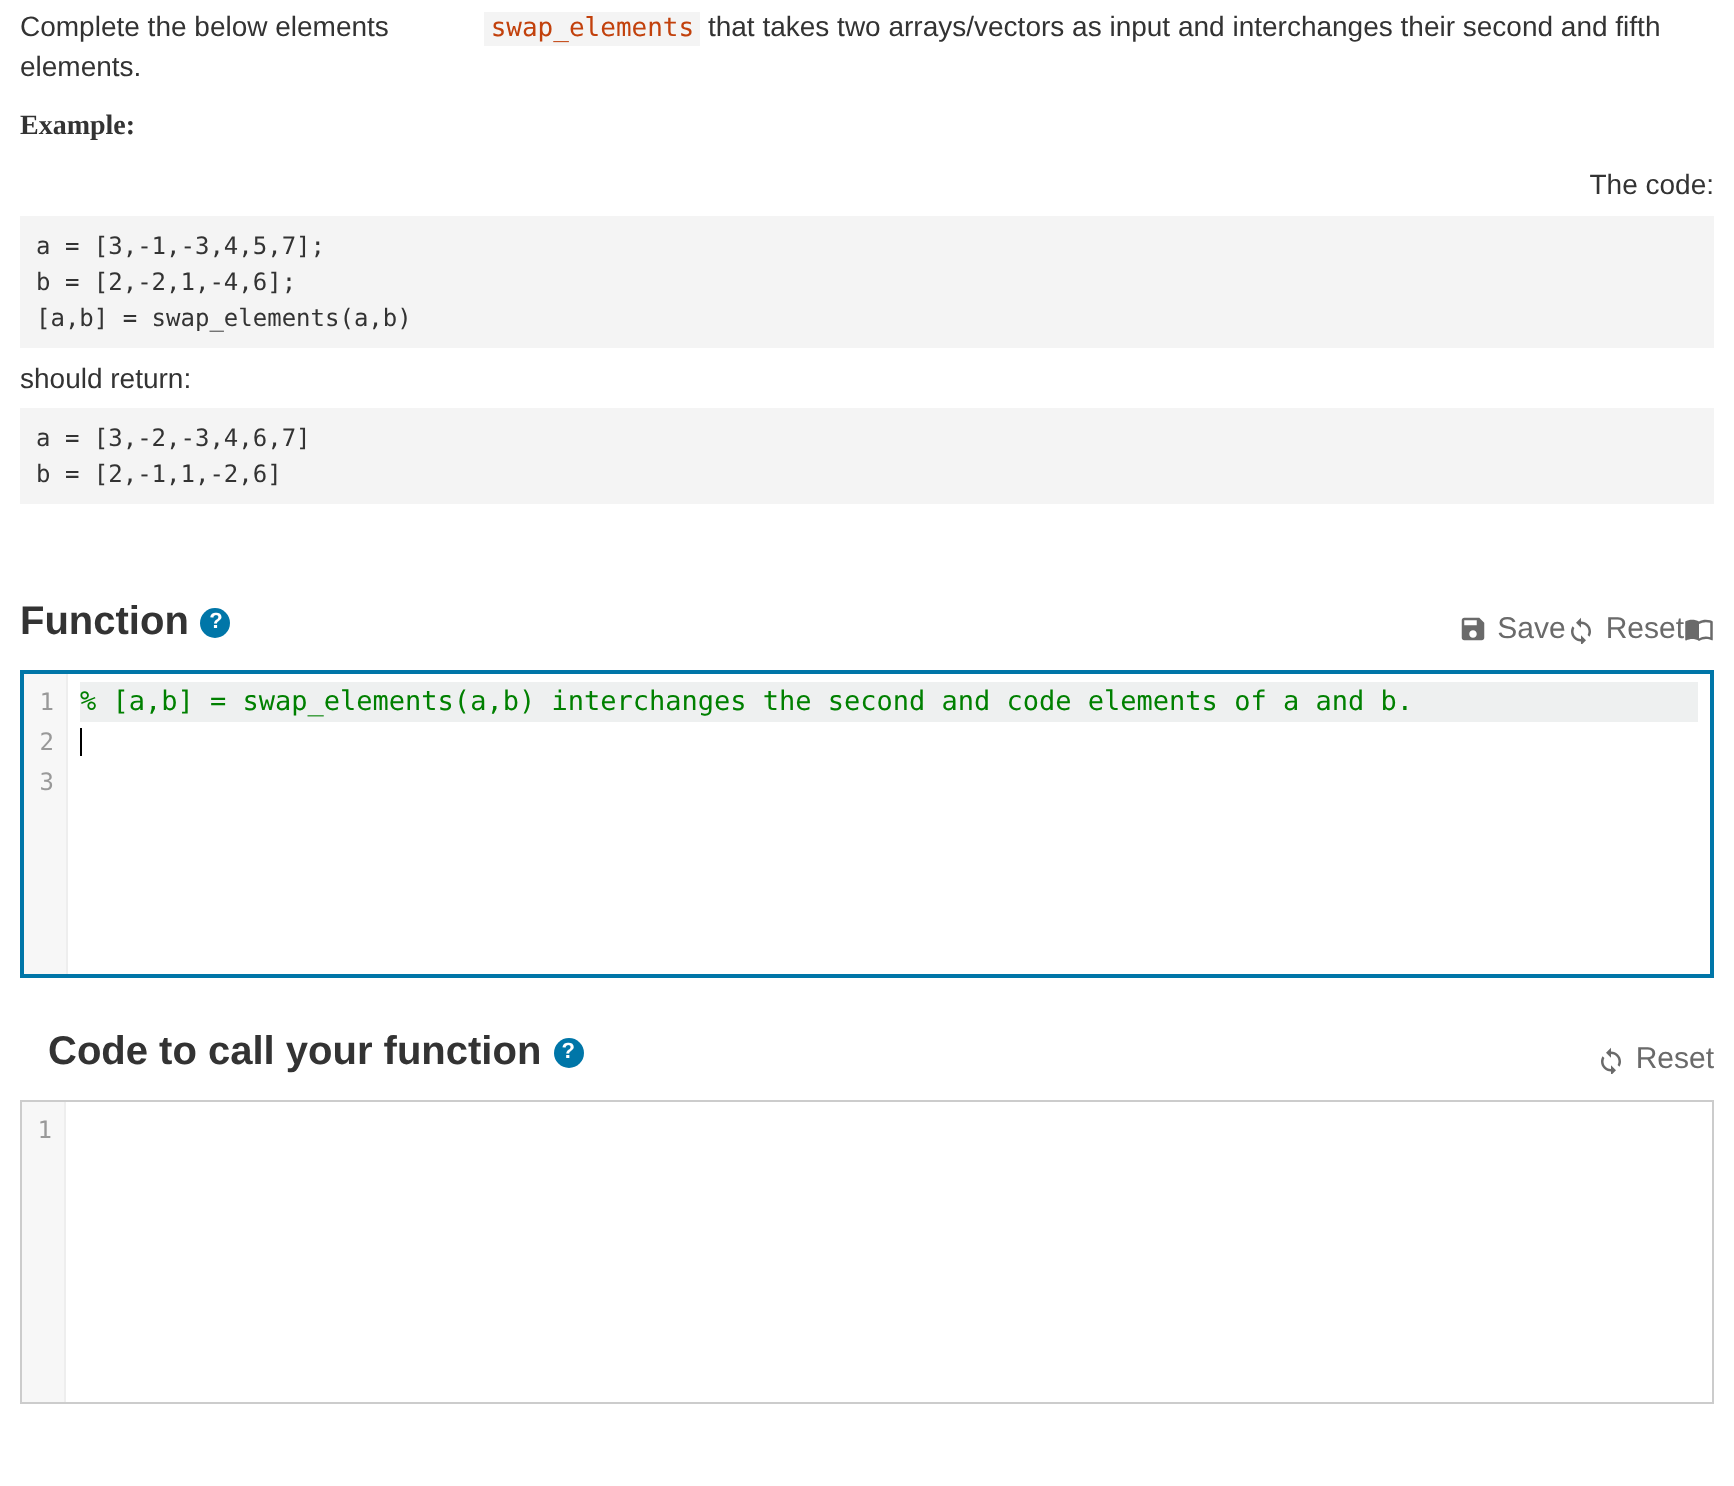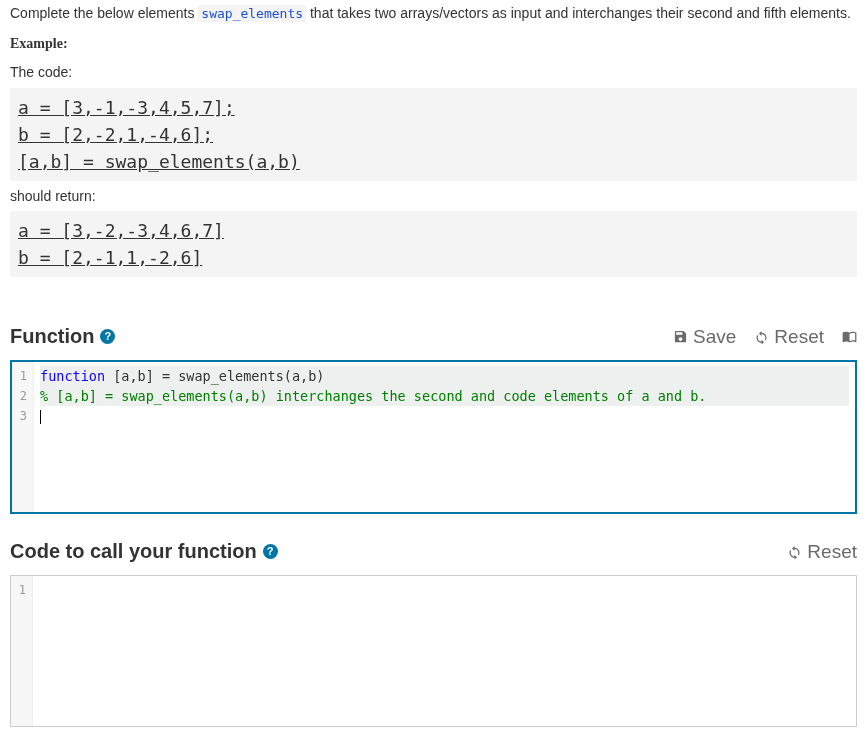--- a/index.html
+++ b/index.html
@@ -8,35 +8,35 @@
     font-size: 14px;
     color: #333;
     padding: 4px 10px 10px 10px;
     background: #fff;
     width: 867px;
   }
   .desc { margin-bottom: 10px; line-height: 1.4; }
   .desc code.inline {
     font-family: Menlo, Consolas, monospace;
     font-size: 13px;
-    color: #1d4ed8;
+    color: #c2410c;
     background: #f4f4f4;
     padding: 1px 3px;
+    margin-left: 44px;
   }
   .example-label { font-weight: bold; margin: 12px 0 10px 0; font-family: Liberation Serif, serif; }
-  .the-code { margin: 12px 0 8px 0; }
+  .the-code { margin: 12px 0 8px 0; text-align: right; }
   .codeblock {
     background: #f4f4f4;
     font-family: Menlo, Consolas, monospace;
-    font-size: 18px;
+    font-size: 12px;
     padding: 6px 8px;
     white-space: pre;
     margin: 6px 0;
     line-height: 1.5;
-    text-decoration: underline;
   }
   .should-return { margin: 7px 0; }
   .section-row {
     display: flex;
     justify-content: space-between;
     align-items: flex-end;
     margin-top: 48px;
     margin-bottom: 12px;
   }
   .section-title {
@@ -55,24 +55,24 @@
     height: 15px;
     border-radius: 50%;
     background: #0076a8;
     color: #fff;
     font-size: 11px;
     font-weight: bold;
     cursor: pointer;
   }
   .toolbar {
     display: flex;
-    gap: 18px;
+    gap: 0;
     align-items: center;
     color: #6a6a6a;
-    font-size: 19px;
+    font-size: 15px;
   }
   .toolbar-btn {
     display: inline-flex;
     align-items: center;
     gap: 5px;
     cursor: pointer;
     color: #6a6a6a;
   }
   .toolbar-btn svg { width: 15px; height: 15px; fill: #6a6a6a; }
   .editor {
@@ -102,21 +102,21 @@
   .hl-line { background: #eef0f0; display:block; width:100%; }
   .kw { color: #0e00ff; }
   .cm { color: #008000; }
   .cursor {
     display:inline-block;
     width:1px;
     height:14px;
     background:#000;
     vertical-align: middle;
   }
-  .section-row.second { margin-top: 26px; }
+  .section-row.second { margin-top: 26px; margin-left: 14px; }
 </style>
 </head>
 <body>
 
 <div class="desc">
   <span>Complete the below elements </span><code class="inline">swap_elements</code><span> that takes two arrays/vectors as input and interchanges their second and fifth elements.</span>
 </div>
 
 <div class="example-label">Example:</div>
 
@@ -158,21 +158,20 @@
 </div>
 
 <div class="editor">
   <div class="editor-inner">
     <div class="gutter">
       <div>1</div>
       <div>2</div>
       <div>3</div>
     </div>
     <div class="code-area">
-      <div class="code-line hl-line"><span class="kw">function</span><span> [a,b] = swap_elements(a,b)</span></div>
       <div class="code-line hl-line"><span class="cm">% [a,b] = swap_elements(a,b) interchanges the second and code elements of a and b.</span></div>
       <div class="code-line"><span class="cursor"></span></div>
     </div>
   </div>
 </div>
 
 <div class="section-row second">
   <div class="section-title">
     <span>Code to call your function</span>
     <span class="help-icon">?</span>

